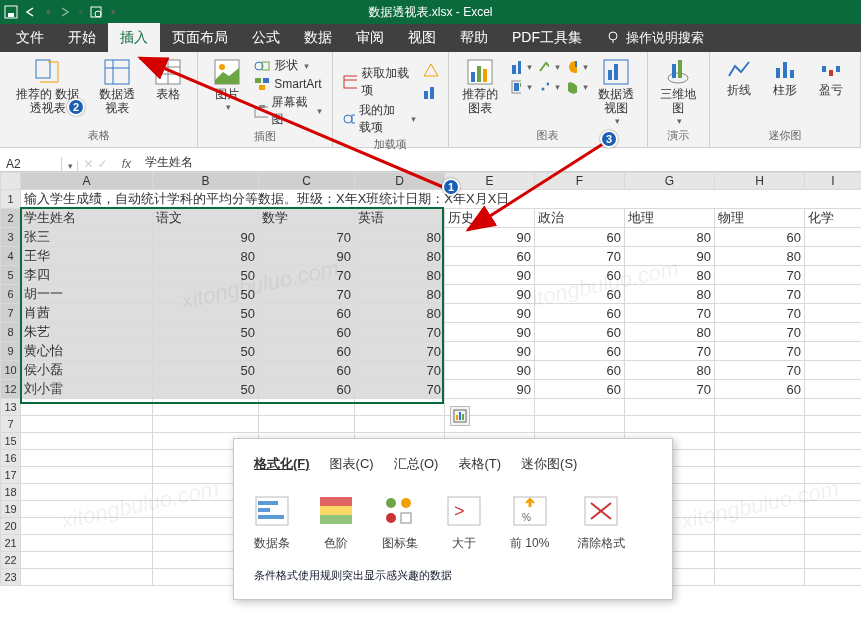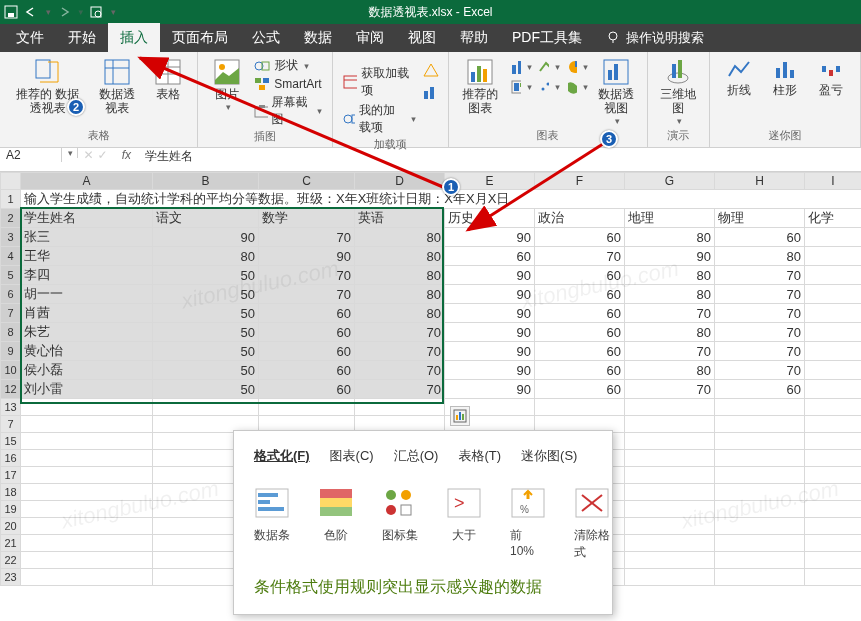--- a/index.html
+++ b/index.html
@@ -14,21 +14,21 @@
   .menubar .search { display:flex; align-items:center; gap:6px; margin-left:12px; font-size:13px; }
   .ribbon { background:#f3f3f3; border-bottom:1px solid #d0d0d0; height:96px; display:flex; }
   .group { border-right:1px solid #d0d0d0; padding:4px 8px 2px 8px; display:flex; flex-direction:column; justify-content:space-between; align-items:center; }
   .group-top { display:flex; gap:4px; align-items:flex-start; }
   .group-label { font-size:11px; color:#666; text-align:center; padding-bottom:2px; }
   .big-btn { display:flex; flex-direction:column; align-items:center; justify-content:flex-start; padding:2px; min-width:42px; font-size:12px; color:#333; cursor:pointer; line-height:1.15; text-align:center; }
   .big-btn svg { margin-bottom:2px; }
   .small-stack { display:flex; flex-direction:column; gap:1px; font-size:12px; }
   .small-item { display:flex; align-items:center; gap:4px; padding:1px 2px; cursor:pointer; }
   .dd { font-size:9px; color:#666; margin-left:2px; }
-  .namebox-row { height:24px; border-bottom:1px solid #d0d0d0; display:flex; align-items:flex-start; background:#fff; }
+  .namebox-row { height:24px; border-bottom:1px solid #d0d0d0; display:flex; align-items:flex-end; background:#fff; }
   .namebox { width:62px; border-right:1px solid #d0d0d0; padding:0 6px; font-size:12px; background:#fff; }
   .nb-btns { display:flex; gap:4px; padding:0 6px; color:#888; }
   .fx { font-style:italic; color:#666; padding:0 8px; }
   .formula { padding:0 6px; font-size:12px; }
   .grid-area { position:relative; background:#fff; }
   table.sheet { border-collapse:collapse; table-layout:fixed; width:861px; font-size:13px; }
   table.sheet th, table.sheet td { border:1px solid #d9d9d9; height:17px; padding:0 3px; overflow:hidden; white-space:nowrap; }
   table.sheet th { background:#e6e6e6; font-weight:normal; text-align:center; font-size:12px; }
   table.sheet th.rowhdr { background:#e6e6e6; text-align:center; width:20px; font-size:11px; }
   .sel { background:#dddddd; }
@@ -37,21 +37,21 @@
   .marker { position:absolute; width:18px; height:18px; border-radius:50%; background:#1a5fb4; color:#fff; font-size:11px; font-weight:bold; display:flex; align-items:center; justify-content:center; border:2px solid #fff; box-shadow:0 0 2px rgba(0,0,0,.5); z-index:50; }
   .arrow-svg { position:absolute; top:0; left:0; z-index:40; pointer-events:none; }
   .qa-btn { position:absolute; width:20px; height:20px; border:1px solid #bbb; background:#f3f3f3; display:flex; align-items:center; justify-content:center; z-index:30; }
   .popup { position:absolute; background:#fff; border:1px solid #c8c8c8; box-shadow:2px 2px 8px rgba(0,0,0,.25); z-index:20; padding:16px 20px; }
   .popup-tabs { display:flex; gap:20px; font-size:13px; margin-bottom:20px; }
   .popup-tabs span { cursor:pointer; color:#333; }
   .popup-tabs span.active { font-weight:bold; text-decoration:underline; }
   .popup-row { display:flex; gap:28px; }
   .popup-item { display:flex; flex-direction:column; align-items:center; gap:6px; font-size:12px; color:#444; cursor:pointer; }
   .popup-item svg { width:36px; height:36px; }
-  .popup-foot { margin-top:16px; font-size:16px; color:#4d7c0f; }
+  .popup-foot { margin-top:16px; font-size:11px; color:#0f172a; }
   .watermark { position:absolute; color:rgba(0,0,0,.06); font-size:22px; font-style:italic; transform:rotate(-12deg); pointer-events:none; z-index:5; }
   .sel-border { position:absolute; border:2px solid #0b6a3c; pointer-events:none; z-index:15; }
 </style>
 </head>
 <body>
 
 <div class="titlebar">
   <div class="qat">
     <span>
         <svg width="14" height="14">
@@ -627,21 +627,21 @@
 
   <div class="qa-btn" style="left:450px; top:234px">
     <svg width="14" height="14">
         <rect x="1" y="1" width="12" height="12" fill="none" stroke="#666"></rect>
         <rect x="3" y="6" width="2" height="5" fill="#f2a000"></rect>
         <rect x="6" y="3" width="2" height="8" fill="#3376c4"></rect>
         <rect x="9" y="5" width="2" height="6" fill="#6ca644"></rect>
       </svg>
   </div>
 
-  <div class="popup" style="left:233px; top:258px; width:380px">
+  <div class="popup" style="left:233px; top:266px; width:440px">
     <div class="popup-tabs">
       <span class="active">格式化(F)</span>
       <span>图表(C)</span>
       <span>汇总(O)</span>
       <span>表格(T)</span>
       <span>迷你图(S)</span>
     </div>
     <div class="popup-row">
       <div class="popup-item">
           <svg>

